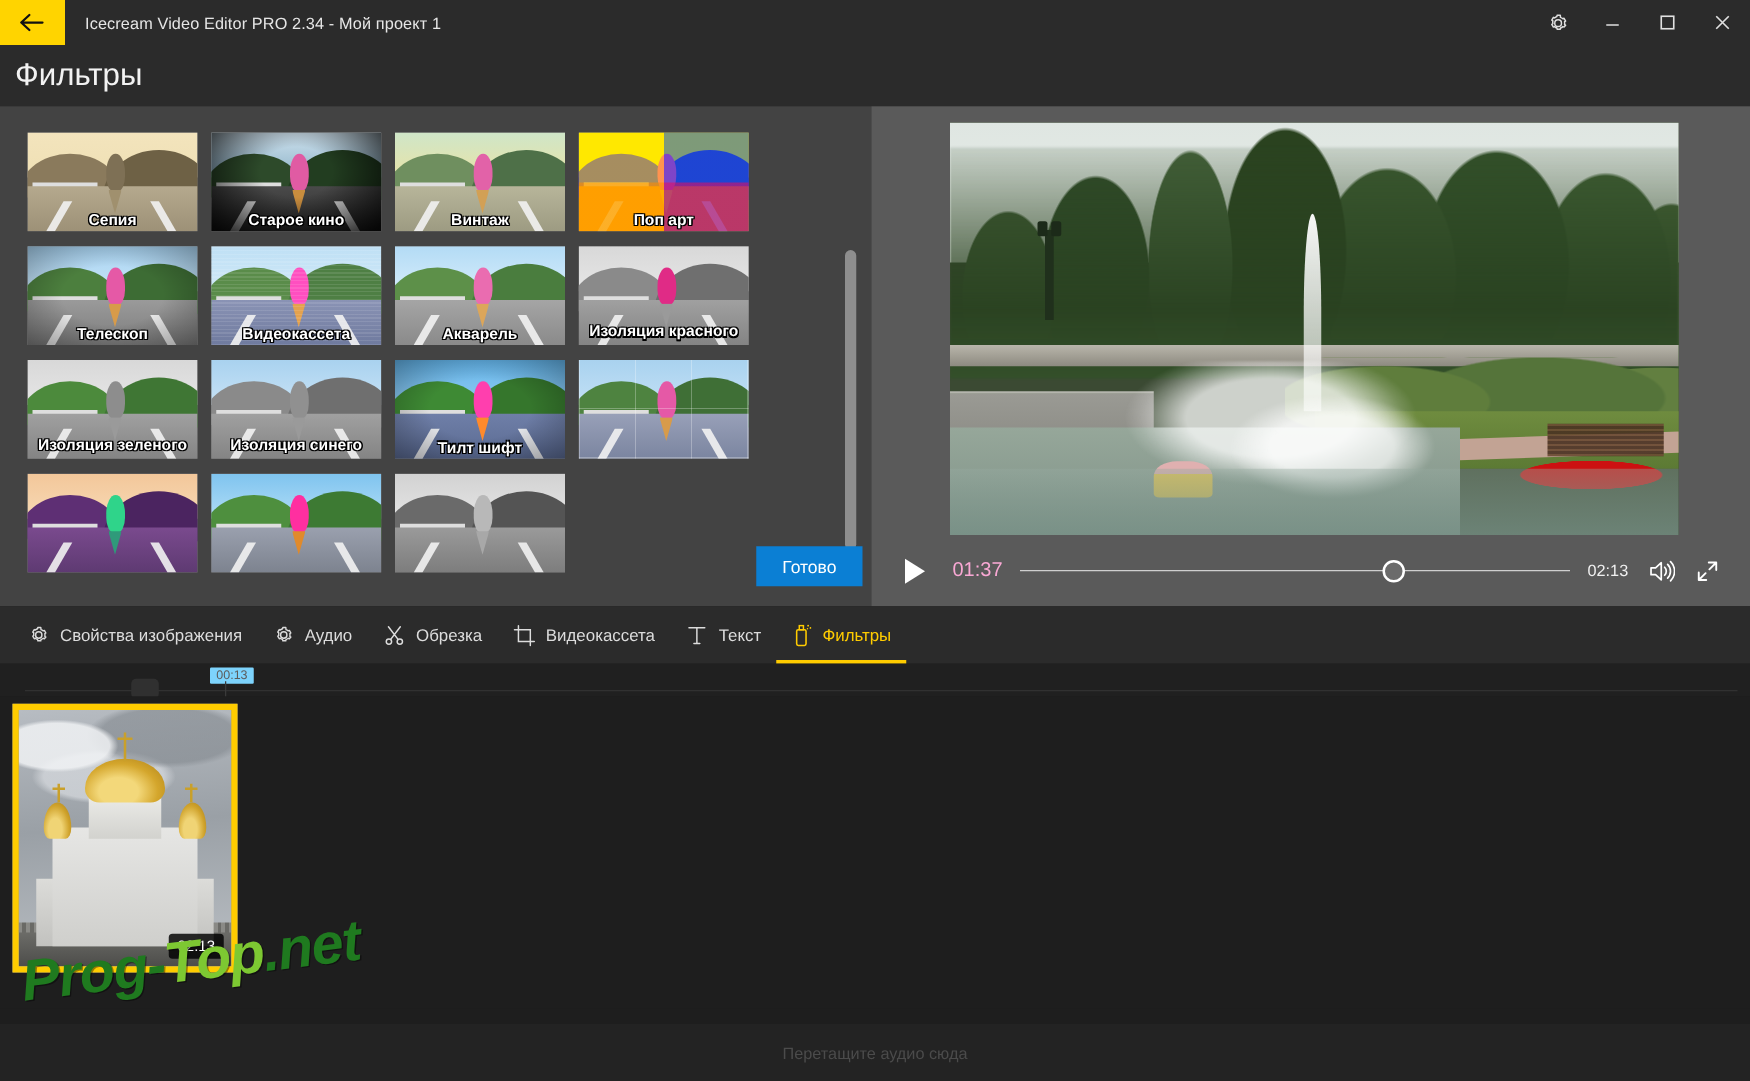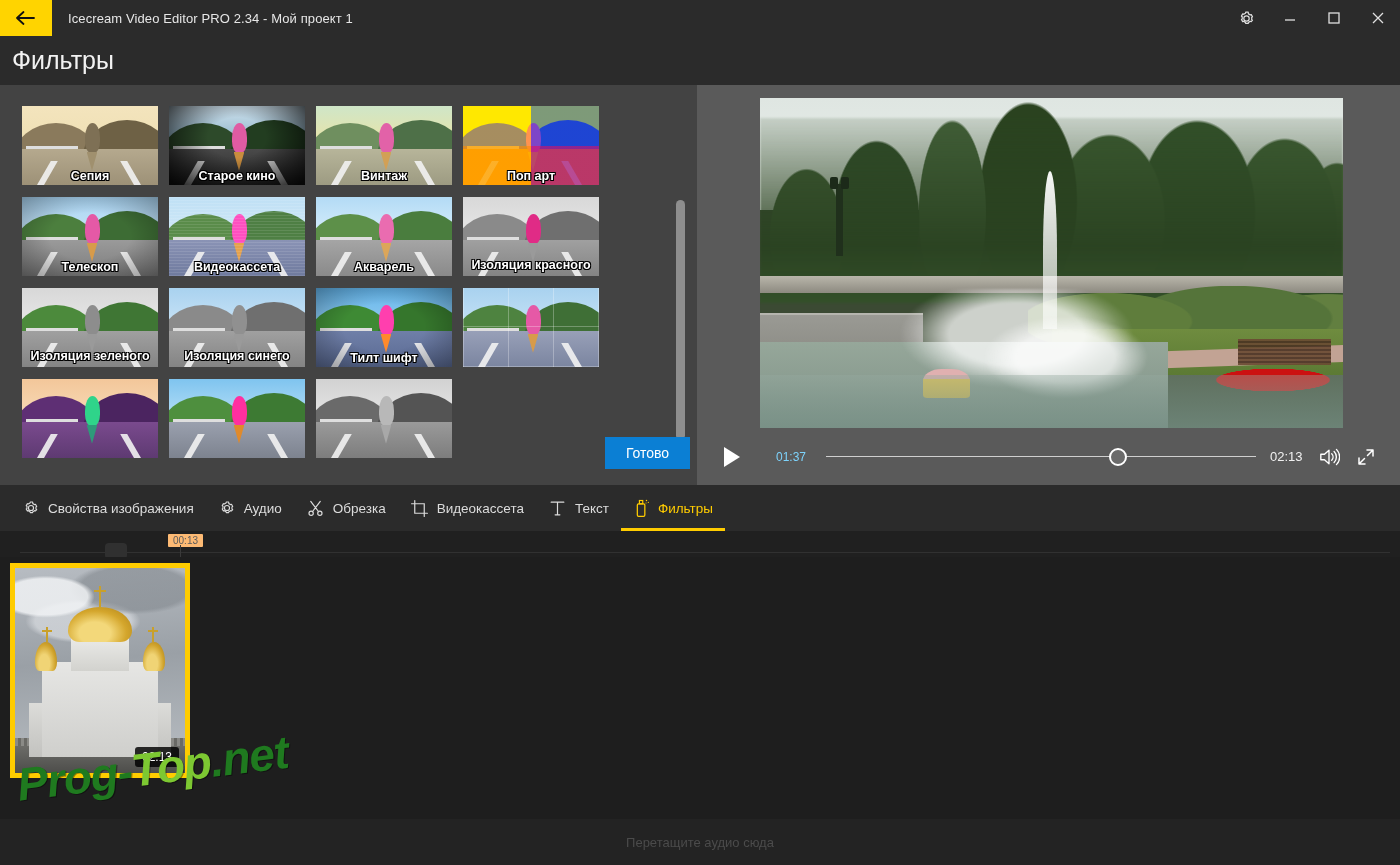--- a/index.html
+++ b/index.html
@@ -161,21 +161,21 @@
   .f-lamp::before { left:-6px; } .f-lamp::after { left:5px; }
   .f-carousel { position:absolute; left: 28%; bottom: 9%; width: 8%; height: 9%;
                 background: linear-gradient(#e0b0b0 0 35%, #e8c54a 35% 100%); border-radius: 40% 40% 10% 10%; }
 
   
   .player-controls {
     position: absolute; left: 697px; top: 428px; width: 703px; height: 57px;
     display: flex; align-items: center;
   }
   .play-btn { margin-left: 25px; cursor: pointer; display:flex; }
-  .time-cur { margin-left: 34px; font-size: 12px; color: #7dd3fc; min-width: 36px; }
+  .time-cur { margin-left: 20px; font-size: 16px; color: #f9a8d4; min-width: 36px; }
   .seek-wrap { position: relative; flex: 1; height: 20px; margin: 0 14px; cursor: pointer; }
   .seek-line { position: absolute; left: 0; right: 0; top: 9px; height: 1.5px; background: #cfcfcf; }
   .seek-knob {
     position: absolute; left: 68%; top: 1px; width: 18px; height: 18px;
     border: 2.2px solid #fff; border-radius: 50%; background: #6b6b6b;
     transform: translateX(-50%); cursor: grab;
   }
   .time-total { font-size: 13px; color: #f0f0f0; min-width: 36px; }
   .vol-btn { margin-left: 12px; cursor: pointer; display:flex; }
   .full-btn { margin-left: 16px; margin-right: 24px; cursor: pointer; display:flex; }
@@ -204,21 +204,21 @@
     position: absolute; left: 0; top: 531px; width: 1400px; height: 334px;
     background: #1e1e1e;
   }
   .ruler {
     position: absolute; left: 0; top: 0; width: 1400px; height: 26px; background: #202020;
     cursor: pointer;
   }
   .ruler-line { position: absolute; left: 20px; right: 10px; top: 21px; height: 1px; background: #313131; }
   .ruler-tooltip {
     position: absolute; left: 168px; top: 3px; padding: 1px 5px;
-    background: #fdba74; color: #5c5c5c; font-size: 10px; border-radius: 1px;
+    background: #7dd3fc; color: #5c5c5c; font-size: 10px; border-radius: 1px;
   }
   .playhead { position: absolute; left: 105px; top: 12px; width: 22px; height: 22px; cursor: grab; }
   .playhead-dot { width: 22px; height: 16px; background: #303030; border-radius: 4px; }
   .playhead-line { position: absolute; left: 180px; top: 14px; width: 1px; height: 14px; background: #3a3a3a; }
 
   .video-track {
     position: absolute; left: 0; top: 26px; width: 1400px; height: 250px;
     background: #1e1e1e;
   }
   .clip {

